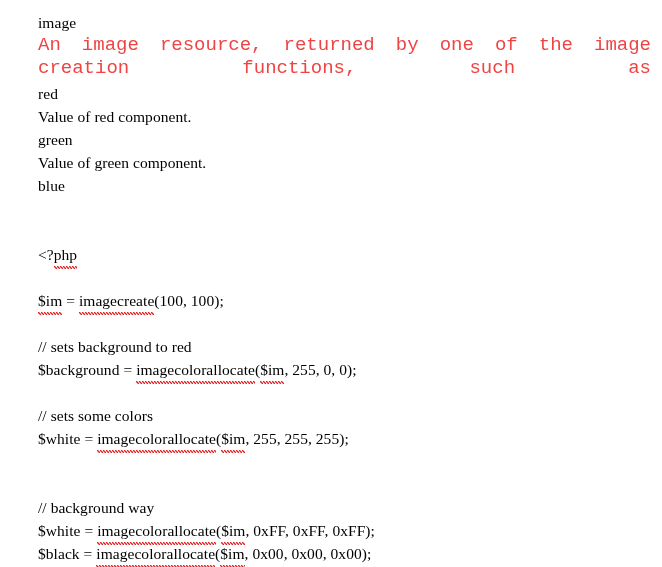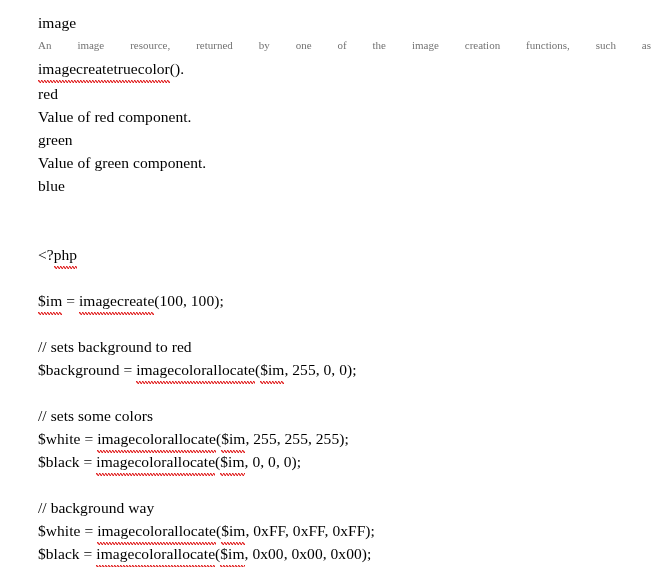--- a/index.html
+++ b/index.html
@@ -28,25 +28,26 @@
     line-height: 23px;
     height: 23px;
     white-space: pre;
     color: #000000;
     letter-spacing: 0.05px;
   }
   .para-justified {
     position: absolute;
     left: 38px;
     width: 613px;
-    font-size: 11px;
+    font-size: 19px;
     line-height: 23px;
     text-align: justify;
     text-align-last: justify;
-    color: #737373;
+    color: #ef4444;
+    font-family: Liberation Mono, monospace;
   }
   
   .sp {
     position: relative;
     display: inline-block;
     background-image:
       linear-gradient(45deg, transparent 42%, #e02020 42%, #e02020 58%, transparent 58%),
       linear-gradient(-45deg, transparent 42%, #e02020 42%, #e02020 58%, transparent 58%);
     background-size: 3px 3px;
     background-repeat: repeat-x, repeat-x;
@@ -56,21 +57,20 @@
 </style>
 </head>
 <body>
 
 <div id="doc">
 
   <div class="line" style="top:11px;">image</div>
 
   <div class="para-justified" style="top:34px;"><span>An image resource, returned by one of the image creation functions, such as </span></div>
 
-  <div class="line" style="top:57px;"><span class="sp">imagecreatetruecolor</span><span>().</span></div>
 
   <div class="line" style="top:82px;">red</div>
   <div class="line" style="top:105px;">Value of red component.</div>
 
   <div class="line" style="top:128px;">green</div>
   <div class="line" style="top:151px;">Value of green component.</div>
 
   <div class="line" style="top:174px;">blue</div>
 
   <div class="line" style="top:243px;"><span>&lt;?</span><span class="sp">php</span></div>
@@ -78,21 +78,20 @@
   <div class="line" style="top:289px;"><span class="sp">$im</span><span> = </span><span class="sp">imagecreate</span><span>(100, 100);</span></div>
 
   <div class="line" style="top:335px;">// sets background to red</div>
 
   <div class="line" style="top:358px;"><span>$background</span><span> = </span><span class="sp">imagecolorallocate</span><span>(</span><span class="sp">$im</span><span>, 255, 0, 0);</span></div>
 
   <div class="line" style="top:404px;">// sets some colors</div>
 
   <div class="line" style="top:427px;"><span>$white</span><span> = </span><span class="sp">imagecolorallocate</span><span>(</span><span class="sp">$im</span><span>, 255, 255, 255);</span></div>
 
-  <div class="line" style="top:450px;"><span>$black</span><span> = </span><span class="sp">imagecolorallocate</span><span>(</span><span class="sp">$im</span><span>, 0, 0, 0);</span></div>
 
   <div class="line" style="top:496px;">// background way</div>
 
   <div class="line" style="top:519px;text-align:center;"><span>$white</span><span> = </span><span class="sp">imagecolorallocate</span><span>(</span><span class="sp">$im</span><span>, 0xFF, 0xFF, 0xFF);</span></div>
 
   <div class="line" style="top:542px;"><span>$black</span><span> = </span><span class="sp">imagecolorallocate</span><span>(</span><span class="sp">$im</span><span>, 0x00, 0x00, 0x00);</span></div>
 
 </div>
 
 </body></html>

